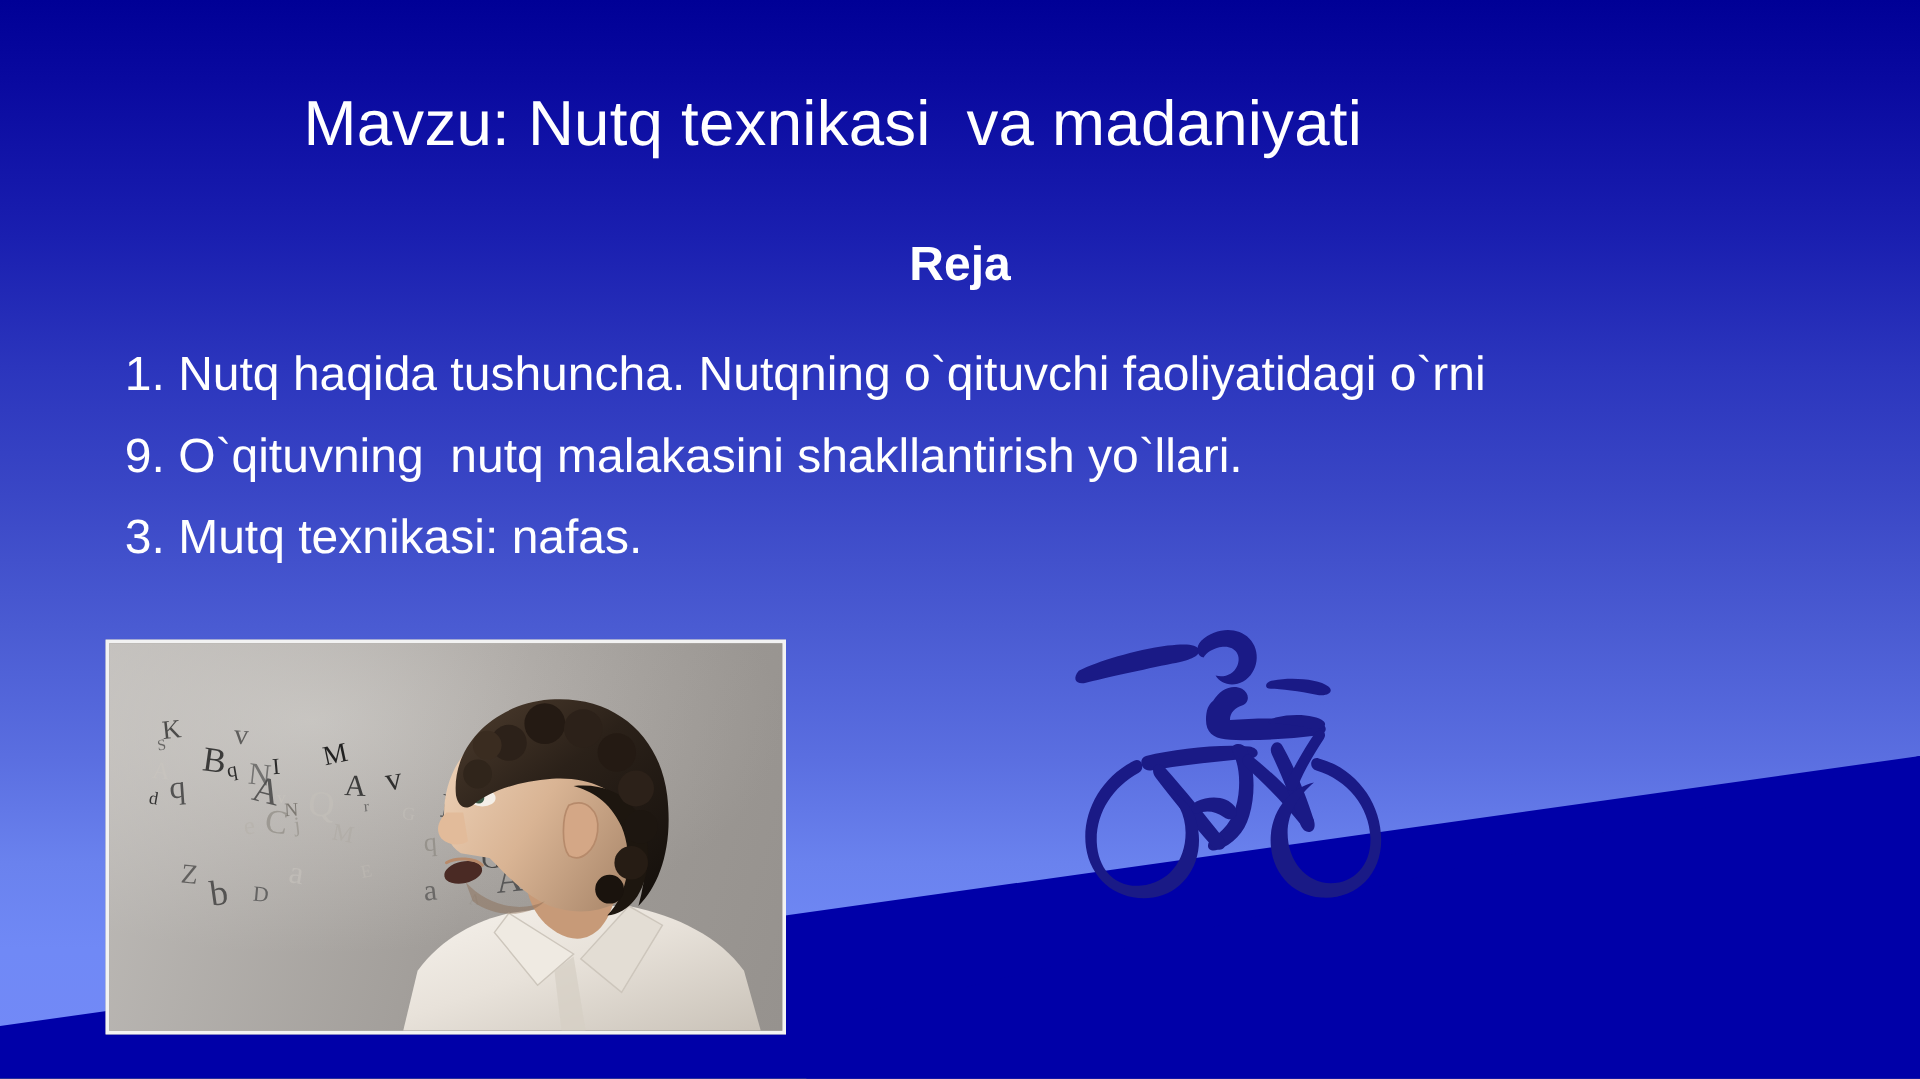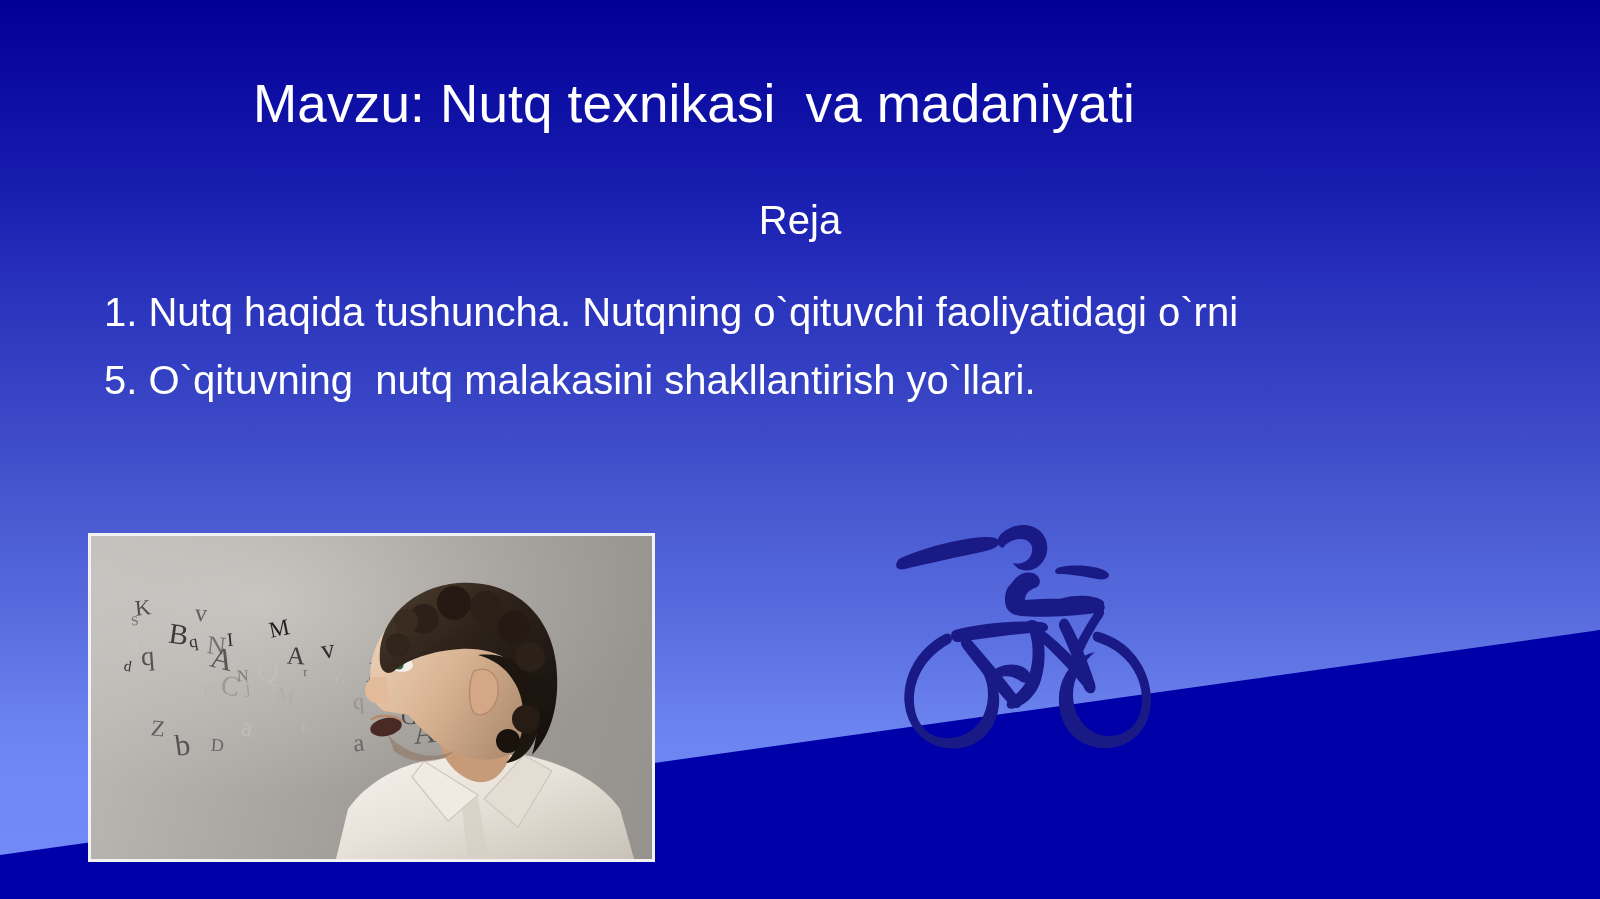--- a/index.html
+++ b/index.html
@@ -52,21 +52,21 @@
 
   
   .reja {
     position: absolute;
     left: 0;
     top: 196px;
     width: 1600px;
     text-align: center;
     color: #ffffff;
     font-size: 40px;
-    font-weight: normal;
+    font-weight: bold;
     line-height: 1.2;
     box-sizing: border-box;
   }
 
   
   .plan-list {
     position: absolute;
     left: 88px;
     top: 262px;
     width: 1450px;
@@ -156,21 +156,22 @@
   <svg class="diag-band" viewBox="0 0 1600 899" preserveAspectRatio="none" aria-hidden="true">
     <polygon points="1600,630 1600,899 0,899 0,855" fill="#0000a8"></polygon>
   </svg>
 
   <div class="title">Mavzu: Nutq texnikasi  va madaniyati</div>
 
   <div class="reja">Reja</div>
 
   <ul class="plan-list">
     <li>1. Nutq haqida tushuncha. Nutqning o`qituvchi faoliyatidagi o`rni</li>
-    <li>5. O`qituvning  nutq malakasini shakllantirish yo`llari.</li>
+    <li>9. O`qituvning  nutq malakasini shakllantirish yo`llari.</li>
+    <li>3. Mutq texnikasi: nafas.</li>
   </ul>
 
   <div class="photo">
     <div class="photo-inner">
       <div class="wall"></div>
       <div class="wall-shade"></div>
 
       <div class="letters" id="letters-layer">
           <span style="left: 40px; top: 24%; font-size: 13px; color: rgb(29, 29, 29); opacity: 0.55; transform: rotate(-8deg);">S</span>
           <span style="left: 36px; top: 30%; font-size: 20px; color: rgb(201, 197, 191); opacity: 0.68; transform: rotate(6deg);">A</span>

